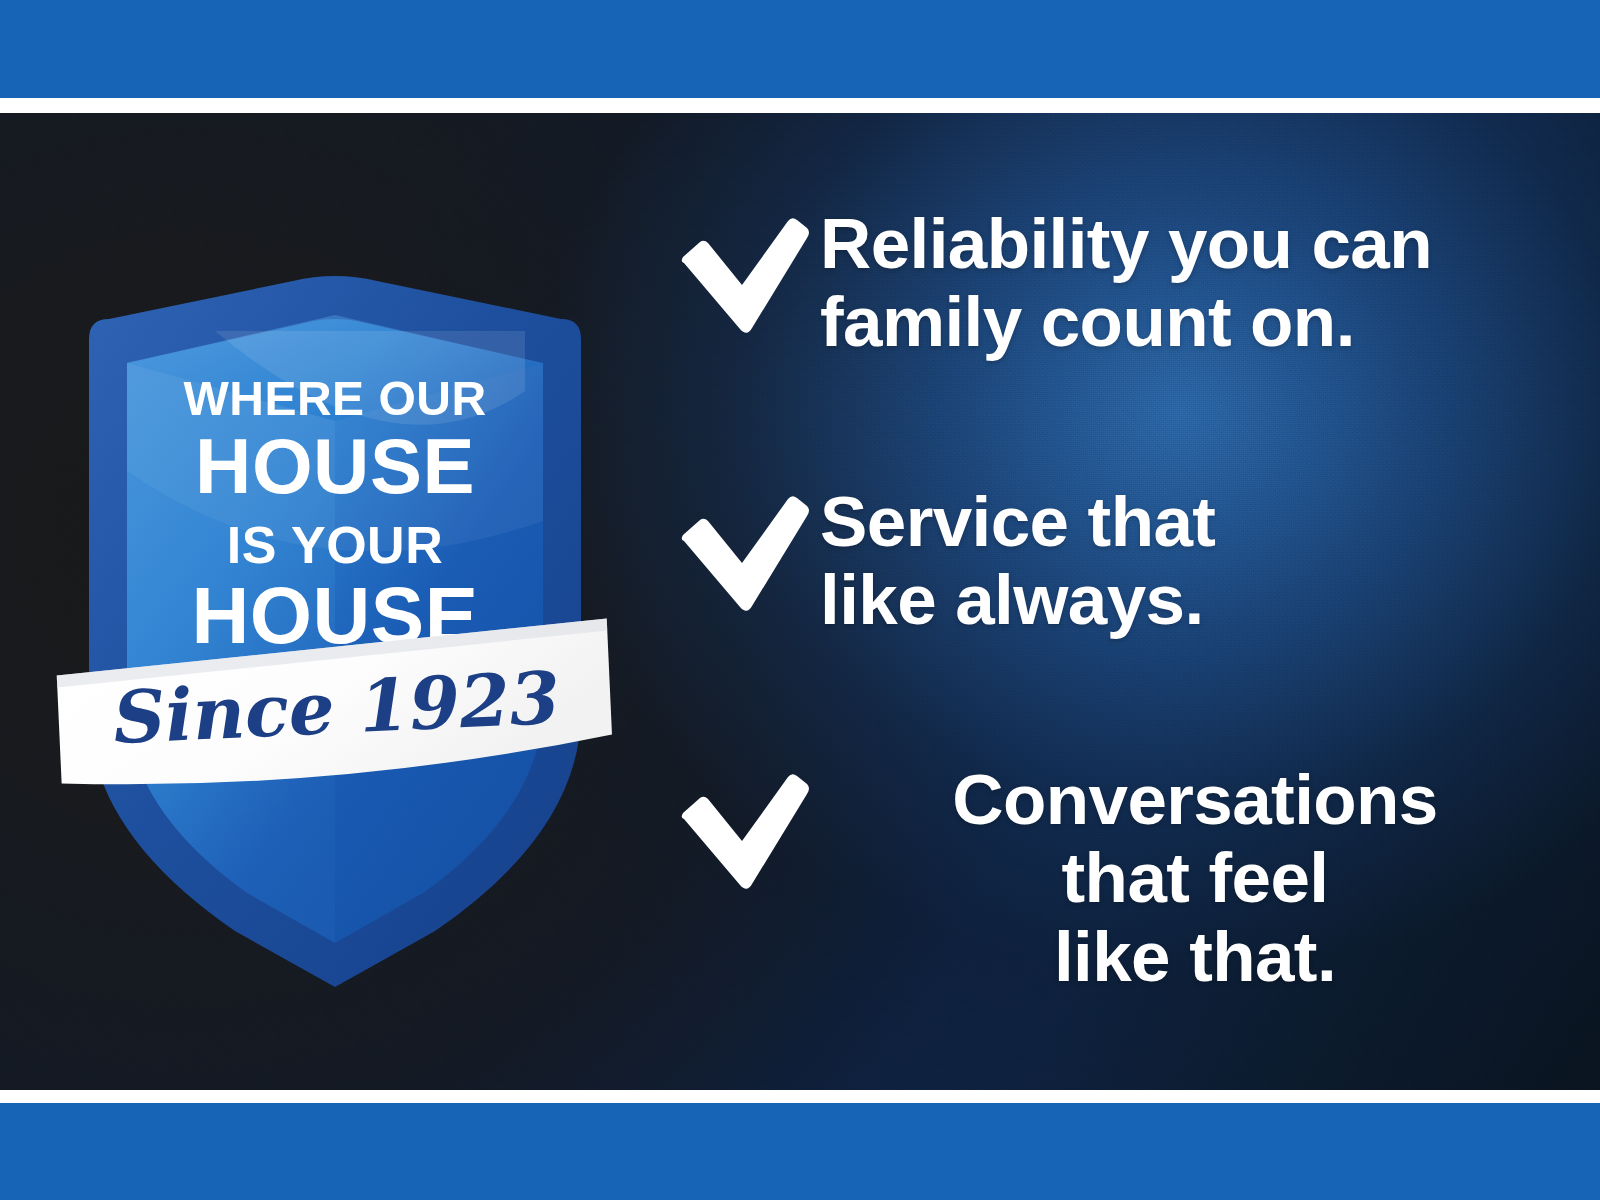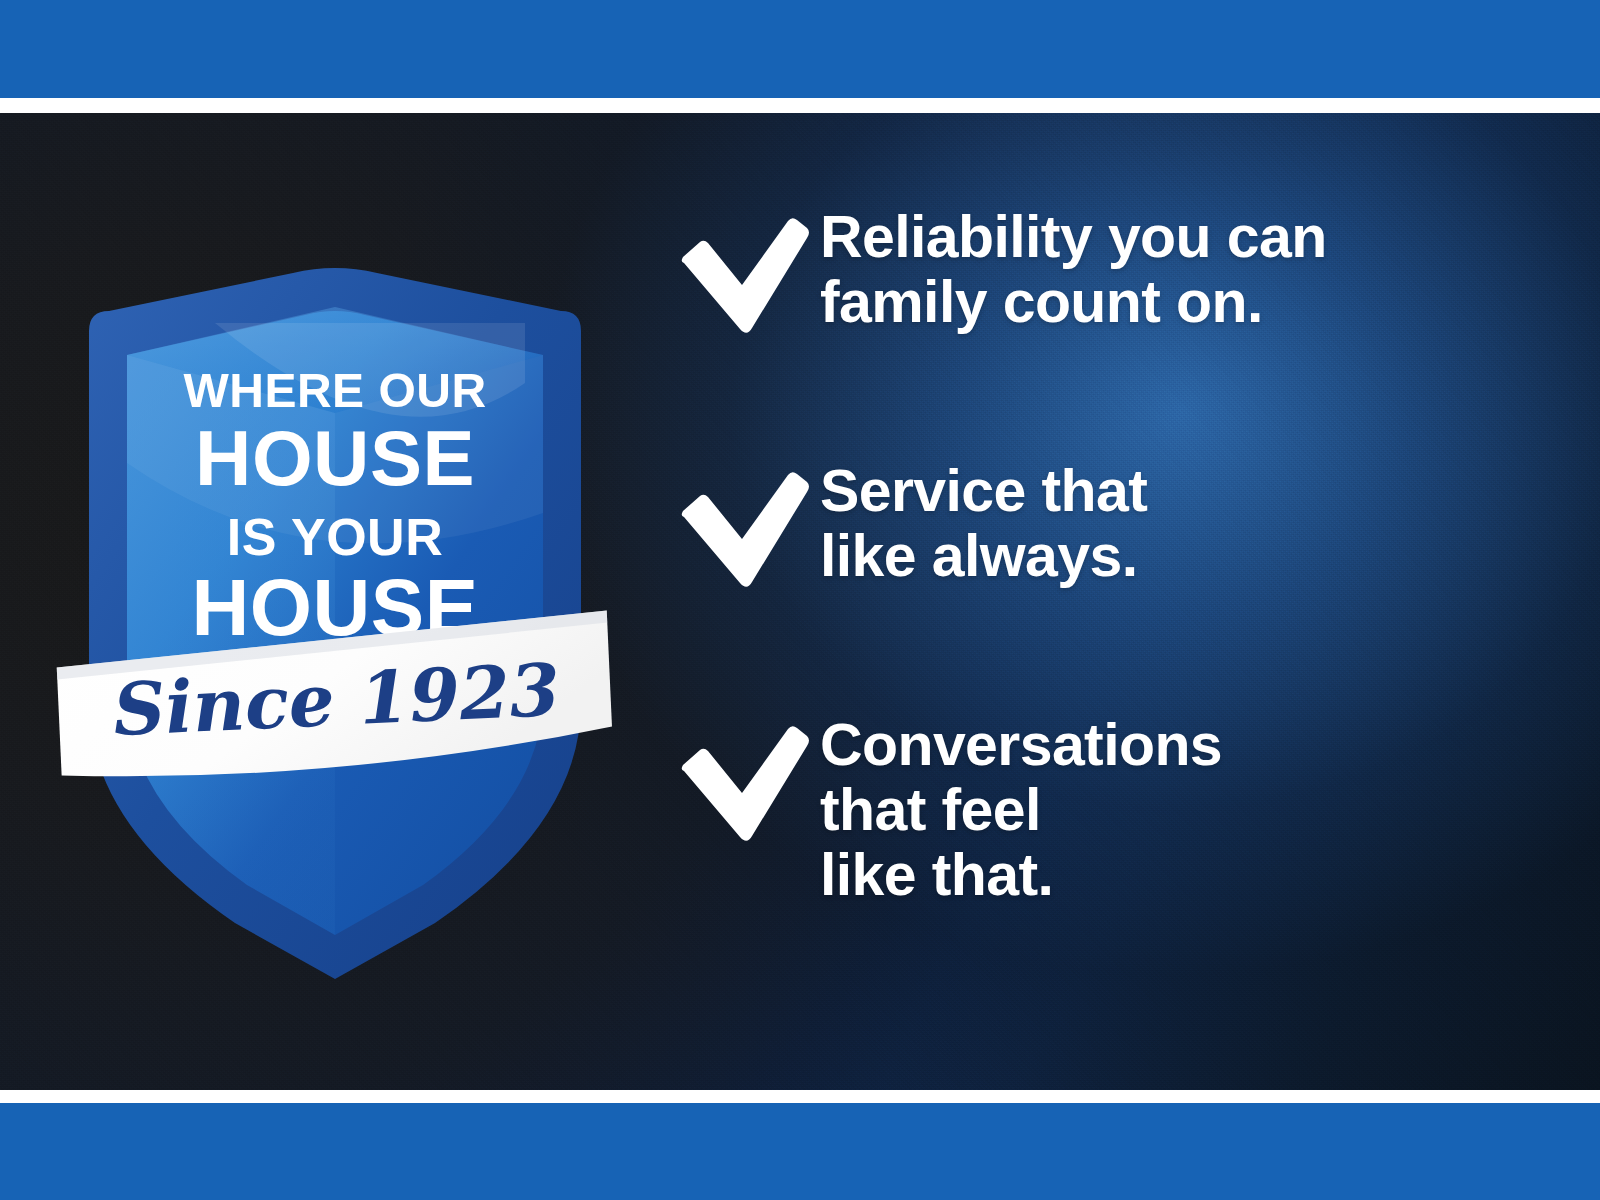--- a/index.html
+++ b/index.html
@@ -73,21 +73,21 @@
       repeating-linear-gradient(0deg,   rgba(255,255,255,0.055) 0 1px, rgba(0,0,0,0.055) 1px 2px),
       repeating-linear-gradient(90deg,  rgba(255,255,255,0.05)  0 1px, rgba(0,0,0,0.05)  1px 2px),
       repeating-linear-gradient(45deg,  rgba(255,255,255,0.035) 0 1px, rgba(0,0,0,0.035) 2px 3px),
       repeating-linear-gradient(-37deg, rgba(255,255,255,0.03)  0 1px, rgba(0,0,0,0.03)  1px 3px);
   }
 
   
   #badge {
     position: absolute;
     left: 55px;
-    top: 150px;      
+    top: 158px;      
     width: 560px;
     height: 700px;
   }
   #badge svg { display: block; width: 100%; height: 100%; overflow: visible; }
 
   .badge-line {
     fill: #ffffff;
     font-family: "Liberation Sans", sans-serif;
     font-weight: bold;
     text-anchor: middle;
@@ -108,35 +108,35 @@
     left: 670px;
     top: 92px;        
     width: 900px;
   }
   .benefit {
     position: relative;
     display: flex;
     align-items: flex-start;
     margin-bottom: 122px;
   }
-  .benefit:last-child { margin-bottom: 0; }
+  .benefit:last-child { margin-bottom: 0; text-align: center; }
 
   .check-wrap {
     flex: 0 0 auto;
     width: 150px;
     padding-top: 10px;
   }
   .check-wrap svg { display: block; }
 
   .benefit-text {
     flex: 1 1 auto;
     color: #ffffff;
     font-family: "Liberation Sans", sans-serif;
     font-weight: bold;
-    font-size: 59px;
+    font-size: 71px;
     line-height: 1.10;
     letter-spacing: -0.6px;
     padding-top: 0;
     text-shadow: 0 2px 5px rgba(0,0,0,0.22);
   }
   .benefit-text .ln { display: block; white-space: nowrap; }
 </style>
 </head>
 <body>
 

